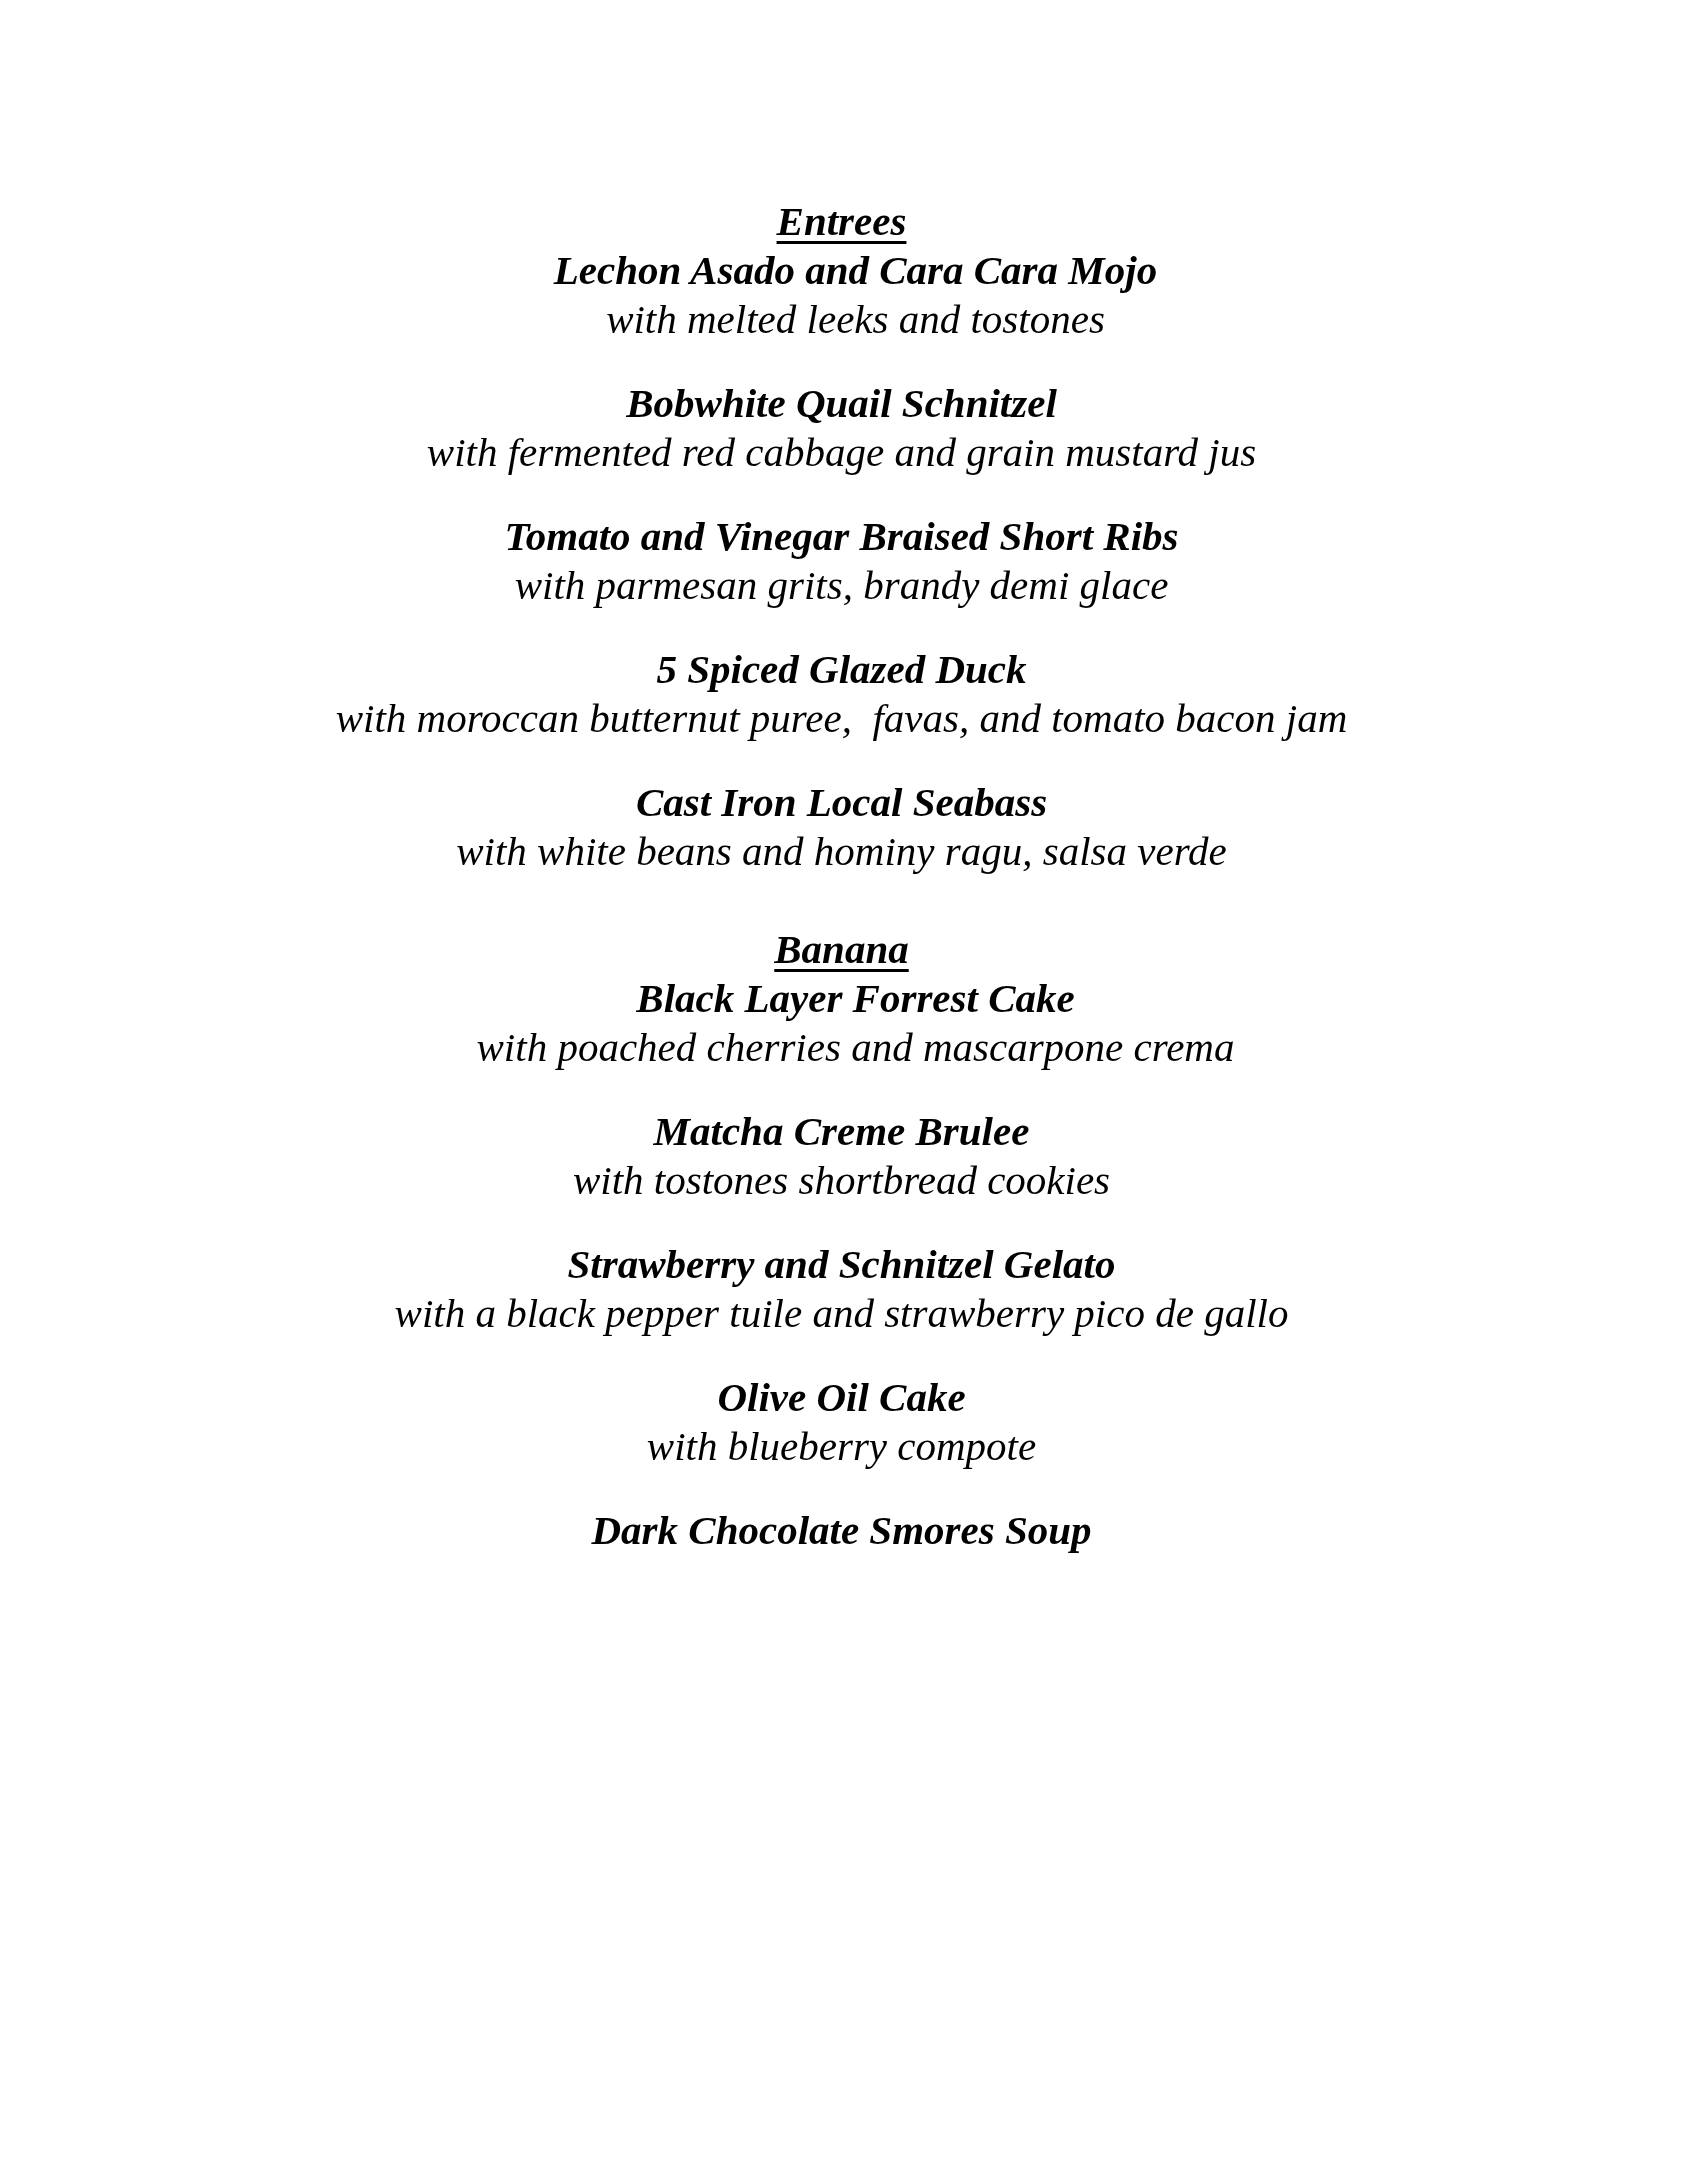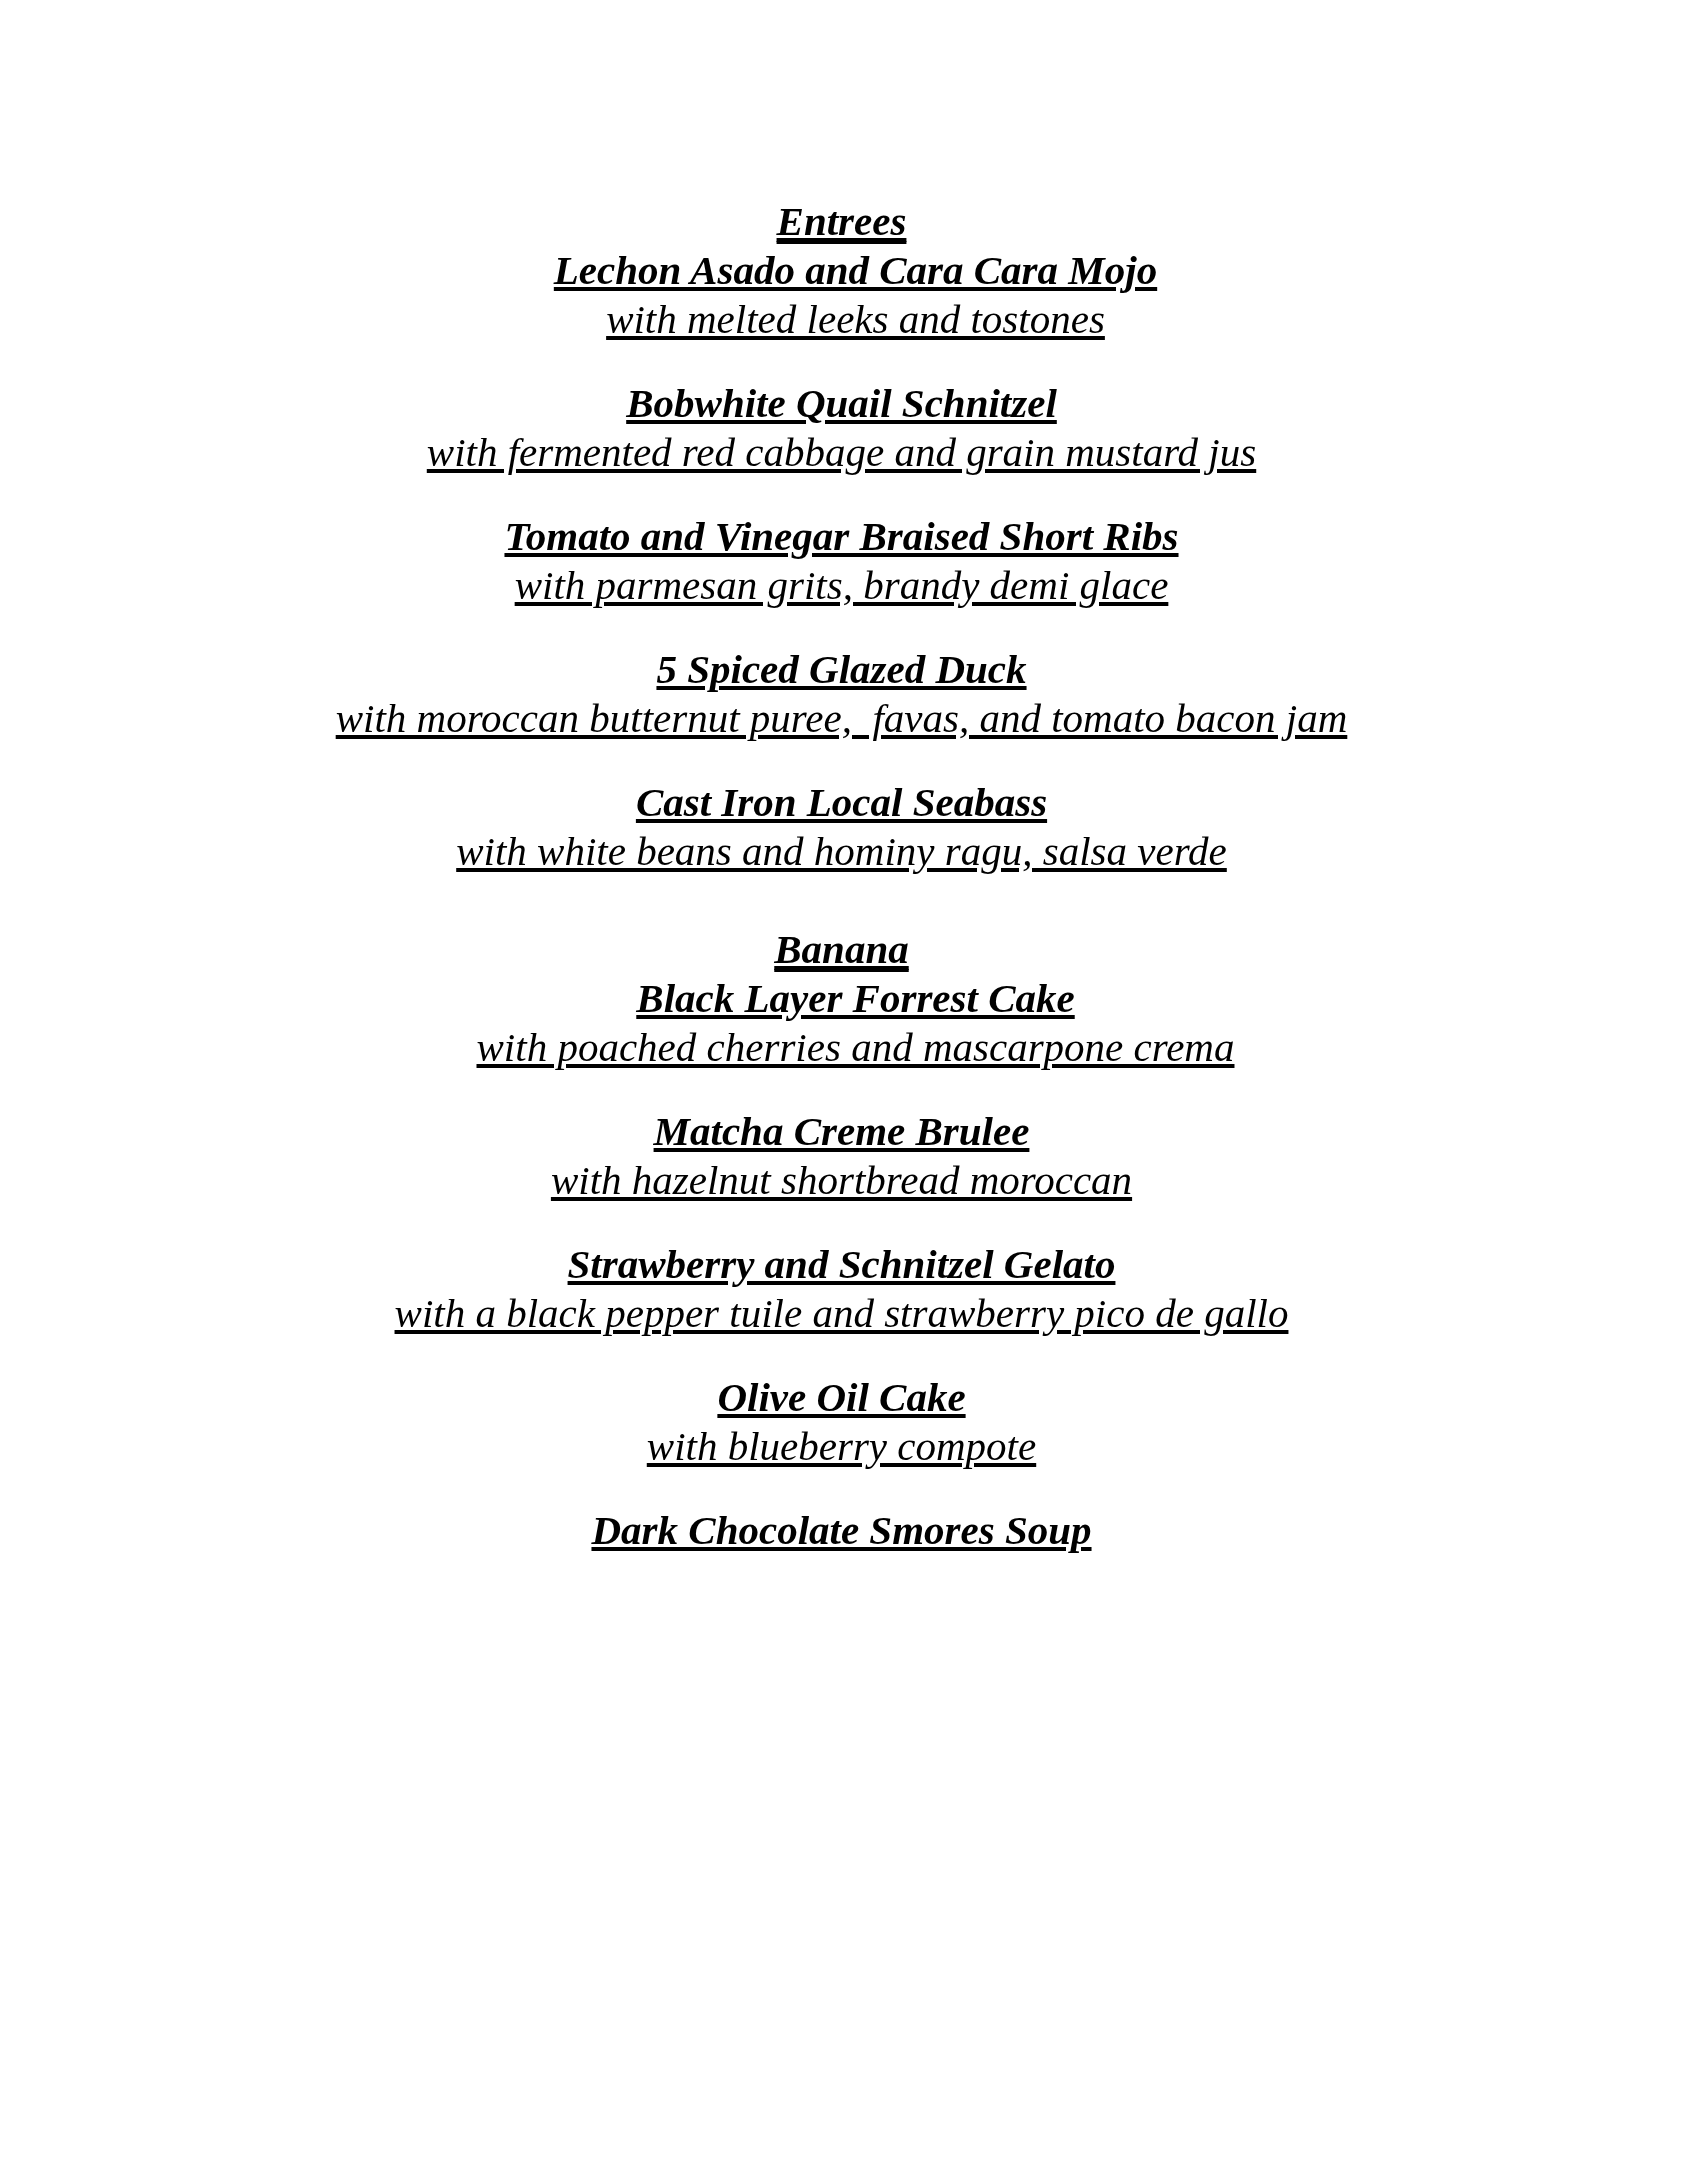--- a/index.html
+++ b/index.html
@@ -18,21 +18,20 @@
     text-align: center;
     font-family: "Liberation Serif", serif;
     font-style: italic;
     overflow: hidden;
   }
   .line {
     font-size: 41px;
     line-height: 49px;
     white-space: pre-wrap;
     margin: 0;
-    text-decoration: underline;
   }
   .heading {
     font-weight: bold;
   }
   .heading .underlined {
     text-decoration: underline;
     text-decoration-thickness: 3px;
     text-underline-offset: 6px;
   }
   .title {
@@ -87,21 +86,21 @@
   <section class="menu-section">
     <div class="line heading"><span class="underlined">Banana</span></div>
 
     <div class="menu-item">
       <div class="line title">Black Layer Forrest Cake</div>
       <div class="line desc">with poached cherries and mascarpone crema</div>
     </div>
 
     <div class="menu-item">
       <div class="line title">Matcha Creme Brulee</div>
-      <div class="line desc">with hazelnut shortbread moroccan</div>
+      <div class="line desc">with tostones shortbread cookies</div>
     </div>
 
     <div class="menu-item">
       <div class="line title">Strawberry and Schnitzel Gelato</div>
       <div class="line desc">with a black pepper tuile and strawberry pico de gallo</div>
     </div>
 
     <div class="menu-item">
       <div class="line title">Olive Oil Cake</div>
       <div class="line desc">with blueberry compote</div>

